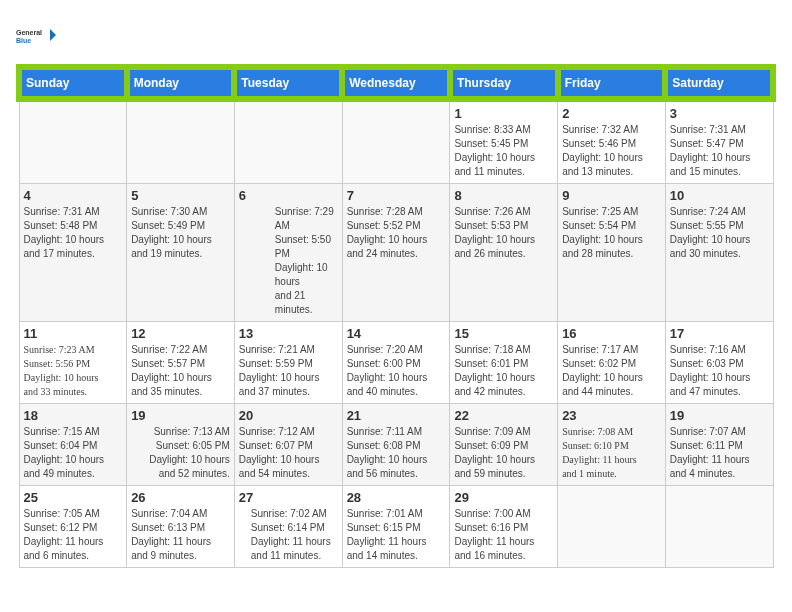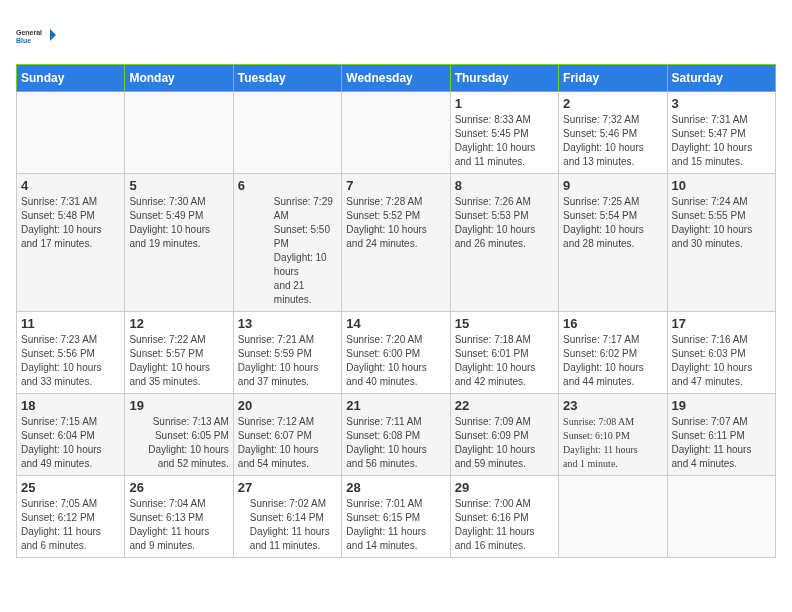--- a/index.html
+++ b/index.html
@@ -37,21 +37,21 @@
       width: 100%;
       border-collapse: collapse;
       font-size: 11px;
     }
     thead tr th {
       background-color: #2a7de1;
       color: #fff;
       padding: 6px 4px;
       text-align: left;
       font-size: 12px;
-      border: 1px solid #84cc16;
+      border: 6px solid #84cc16;
     }
     tbody tr td {
       border: 1px solid #ccc;
       vertical-align: top;
       padding: 4px;
       width: 108px;
       min-height: 80px;
       background: #fff;
     }
     tbody tr:nth-child(even) td {
@@ -176,21 +176,21 @@
           <div class="day-number">10</div>
           <div class="day-info" style="white-space: pre-line;">Sunrise: 7:24 AM
 Sunset: 5:55 PM
 Daylight: 10 hours
 and 30 minutes.</div>
         </td>
       </tr>
       <tr>
         <td>
           <div class="day-number">11</div>
-          <div class="day-info" style="white-space: pre-line;">Sunrise: 7:23 AM
+          <div class="day-info" style="white-space: pre-line; font-family: Liberation Serif, serif;">Sunrise: 7:23 AM
 Sunset: 5:56 PM
 Daylight: 10 hours
 and 33 minutes.</div>
         </td>
         <td>
           <div class="day-number">12</div>
           <div class="day-info" style="white-space: pre-line;">Sunrise: 7:22 AM
 Sunset: 5:57 PM
 Daylight: 10 hours
 and 35 minutes.</div>

